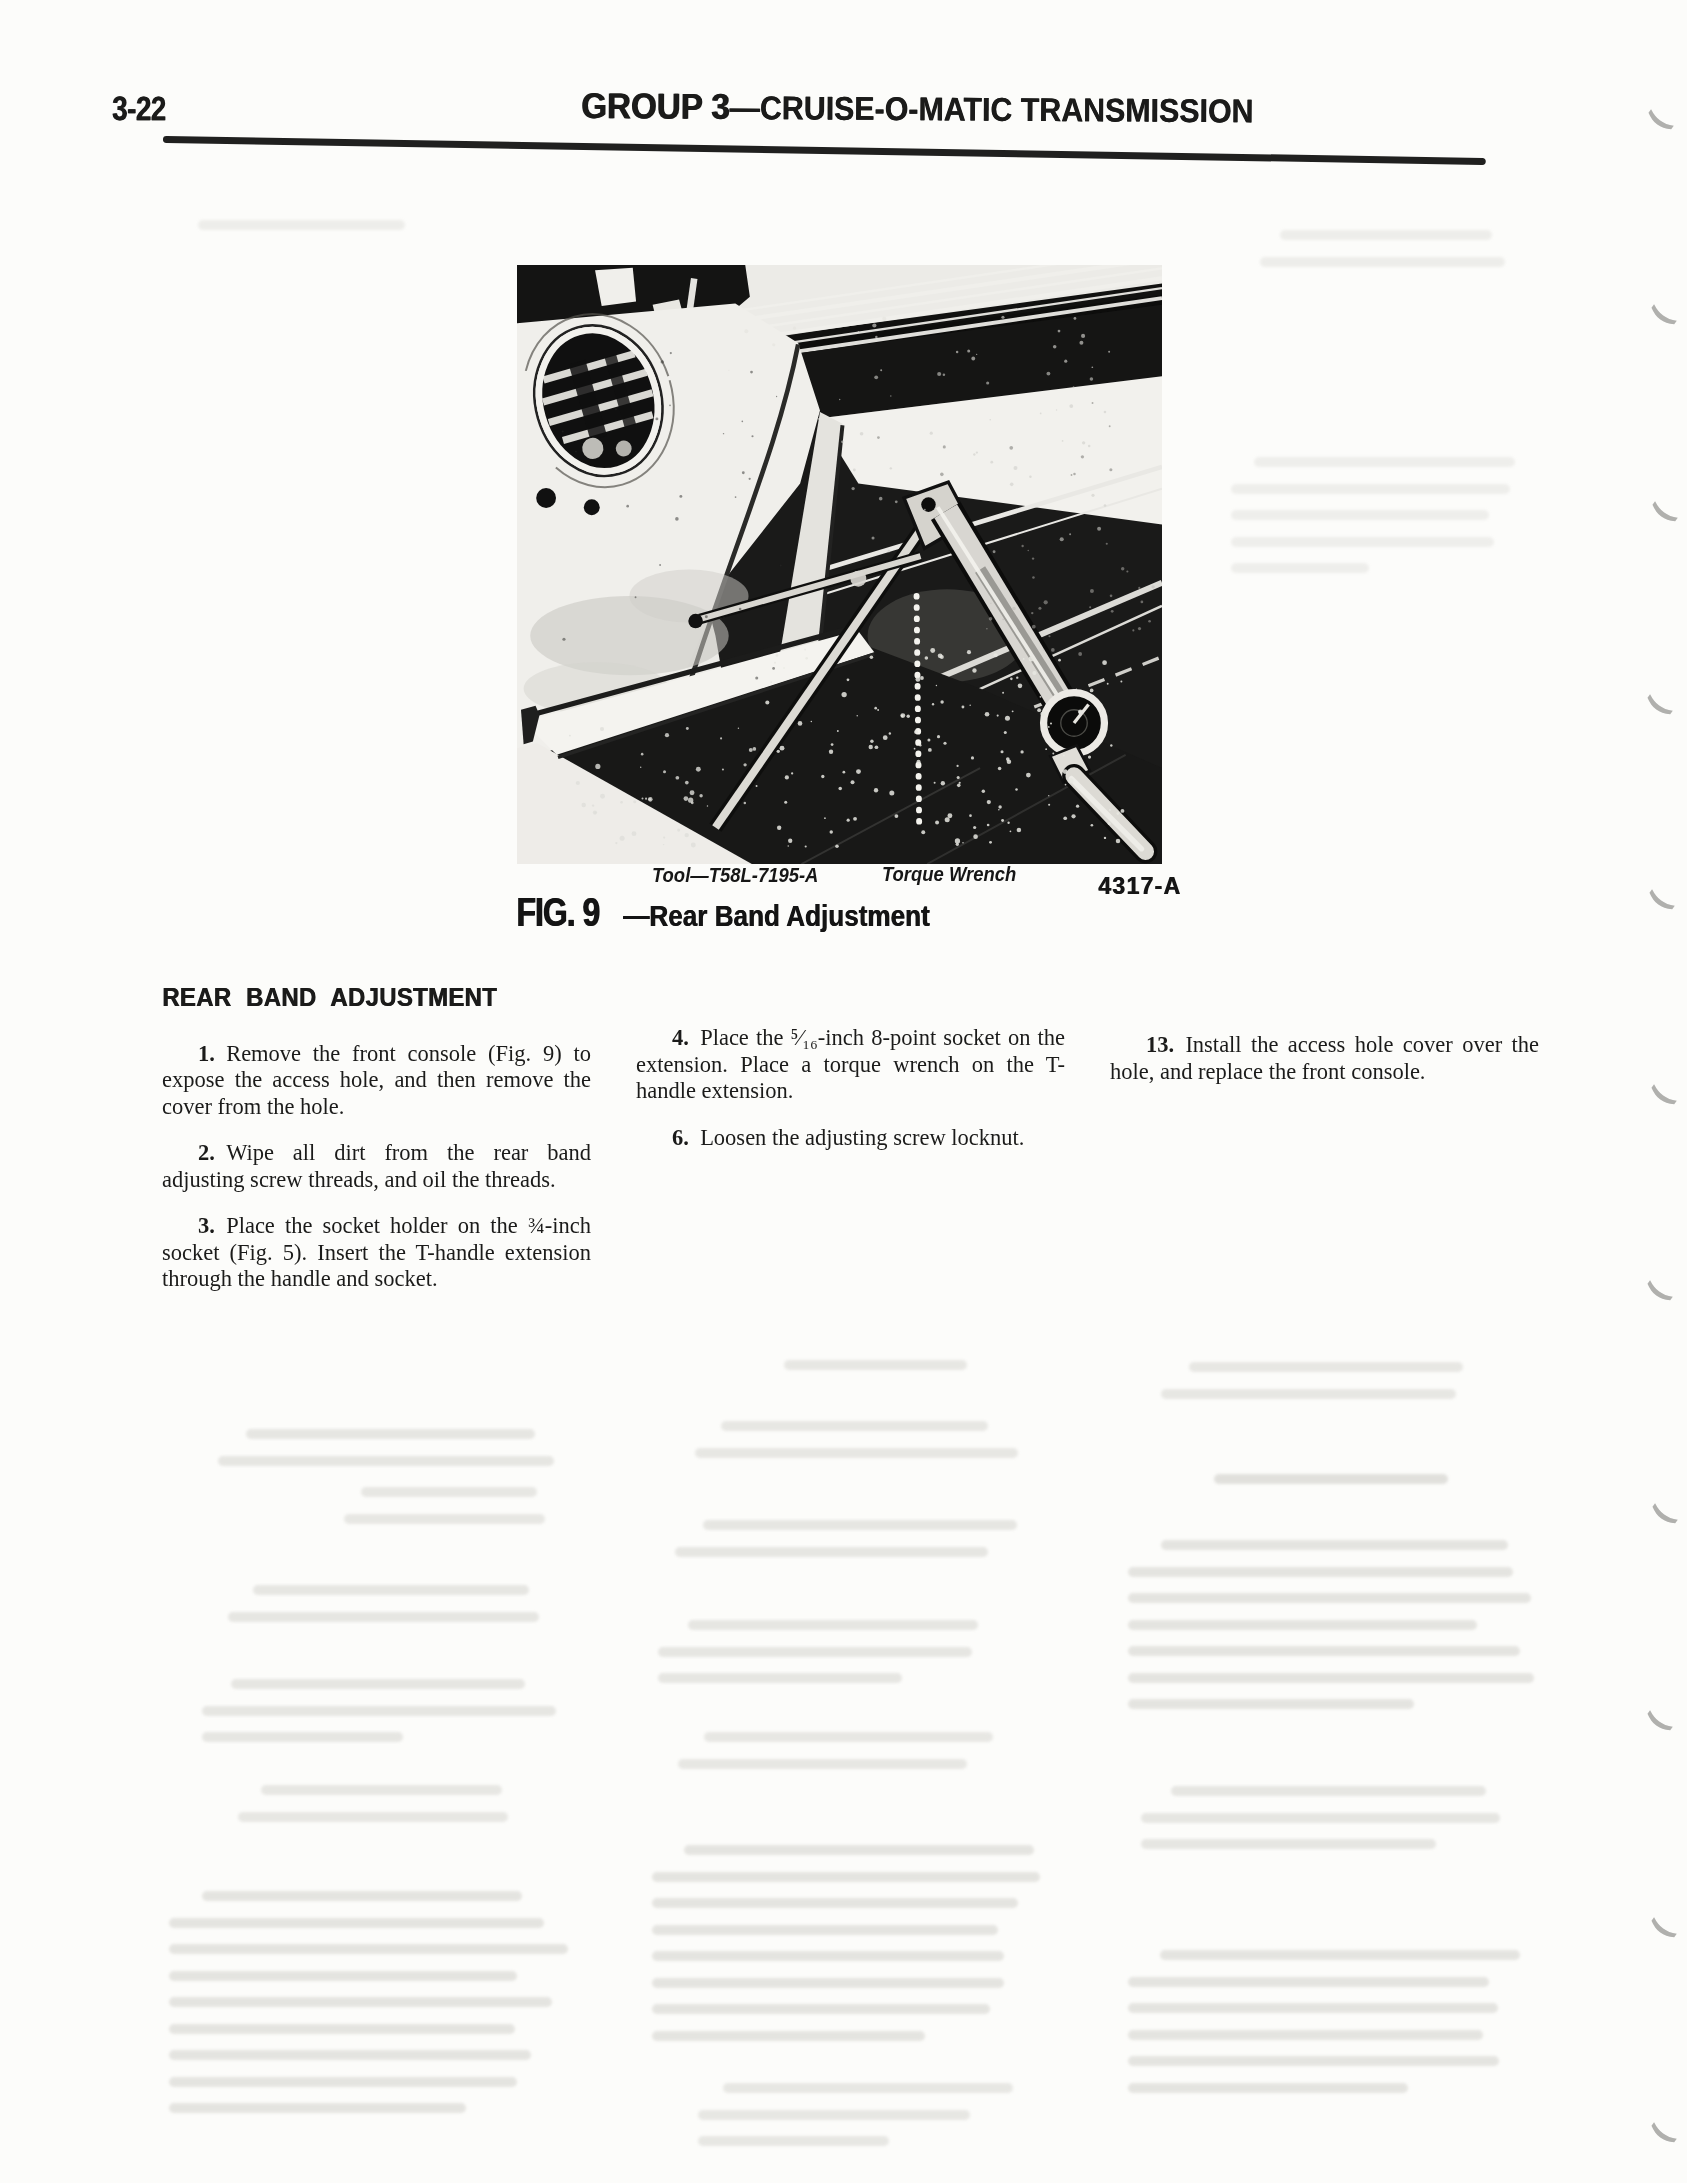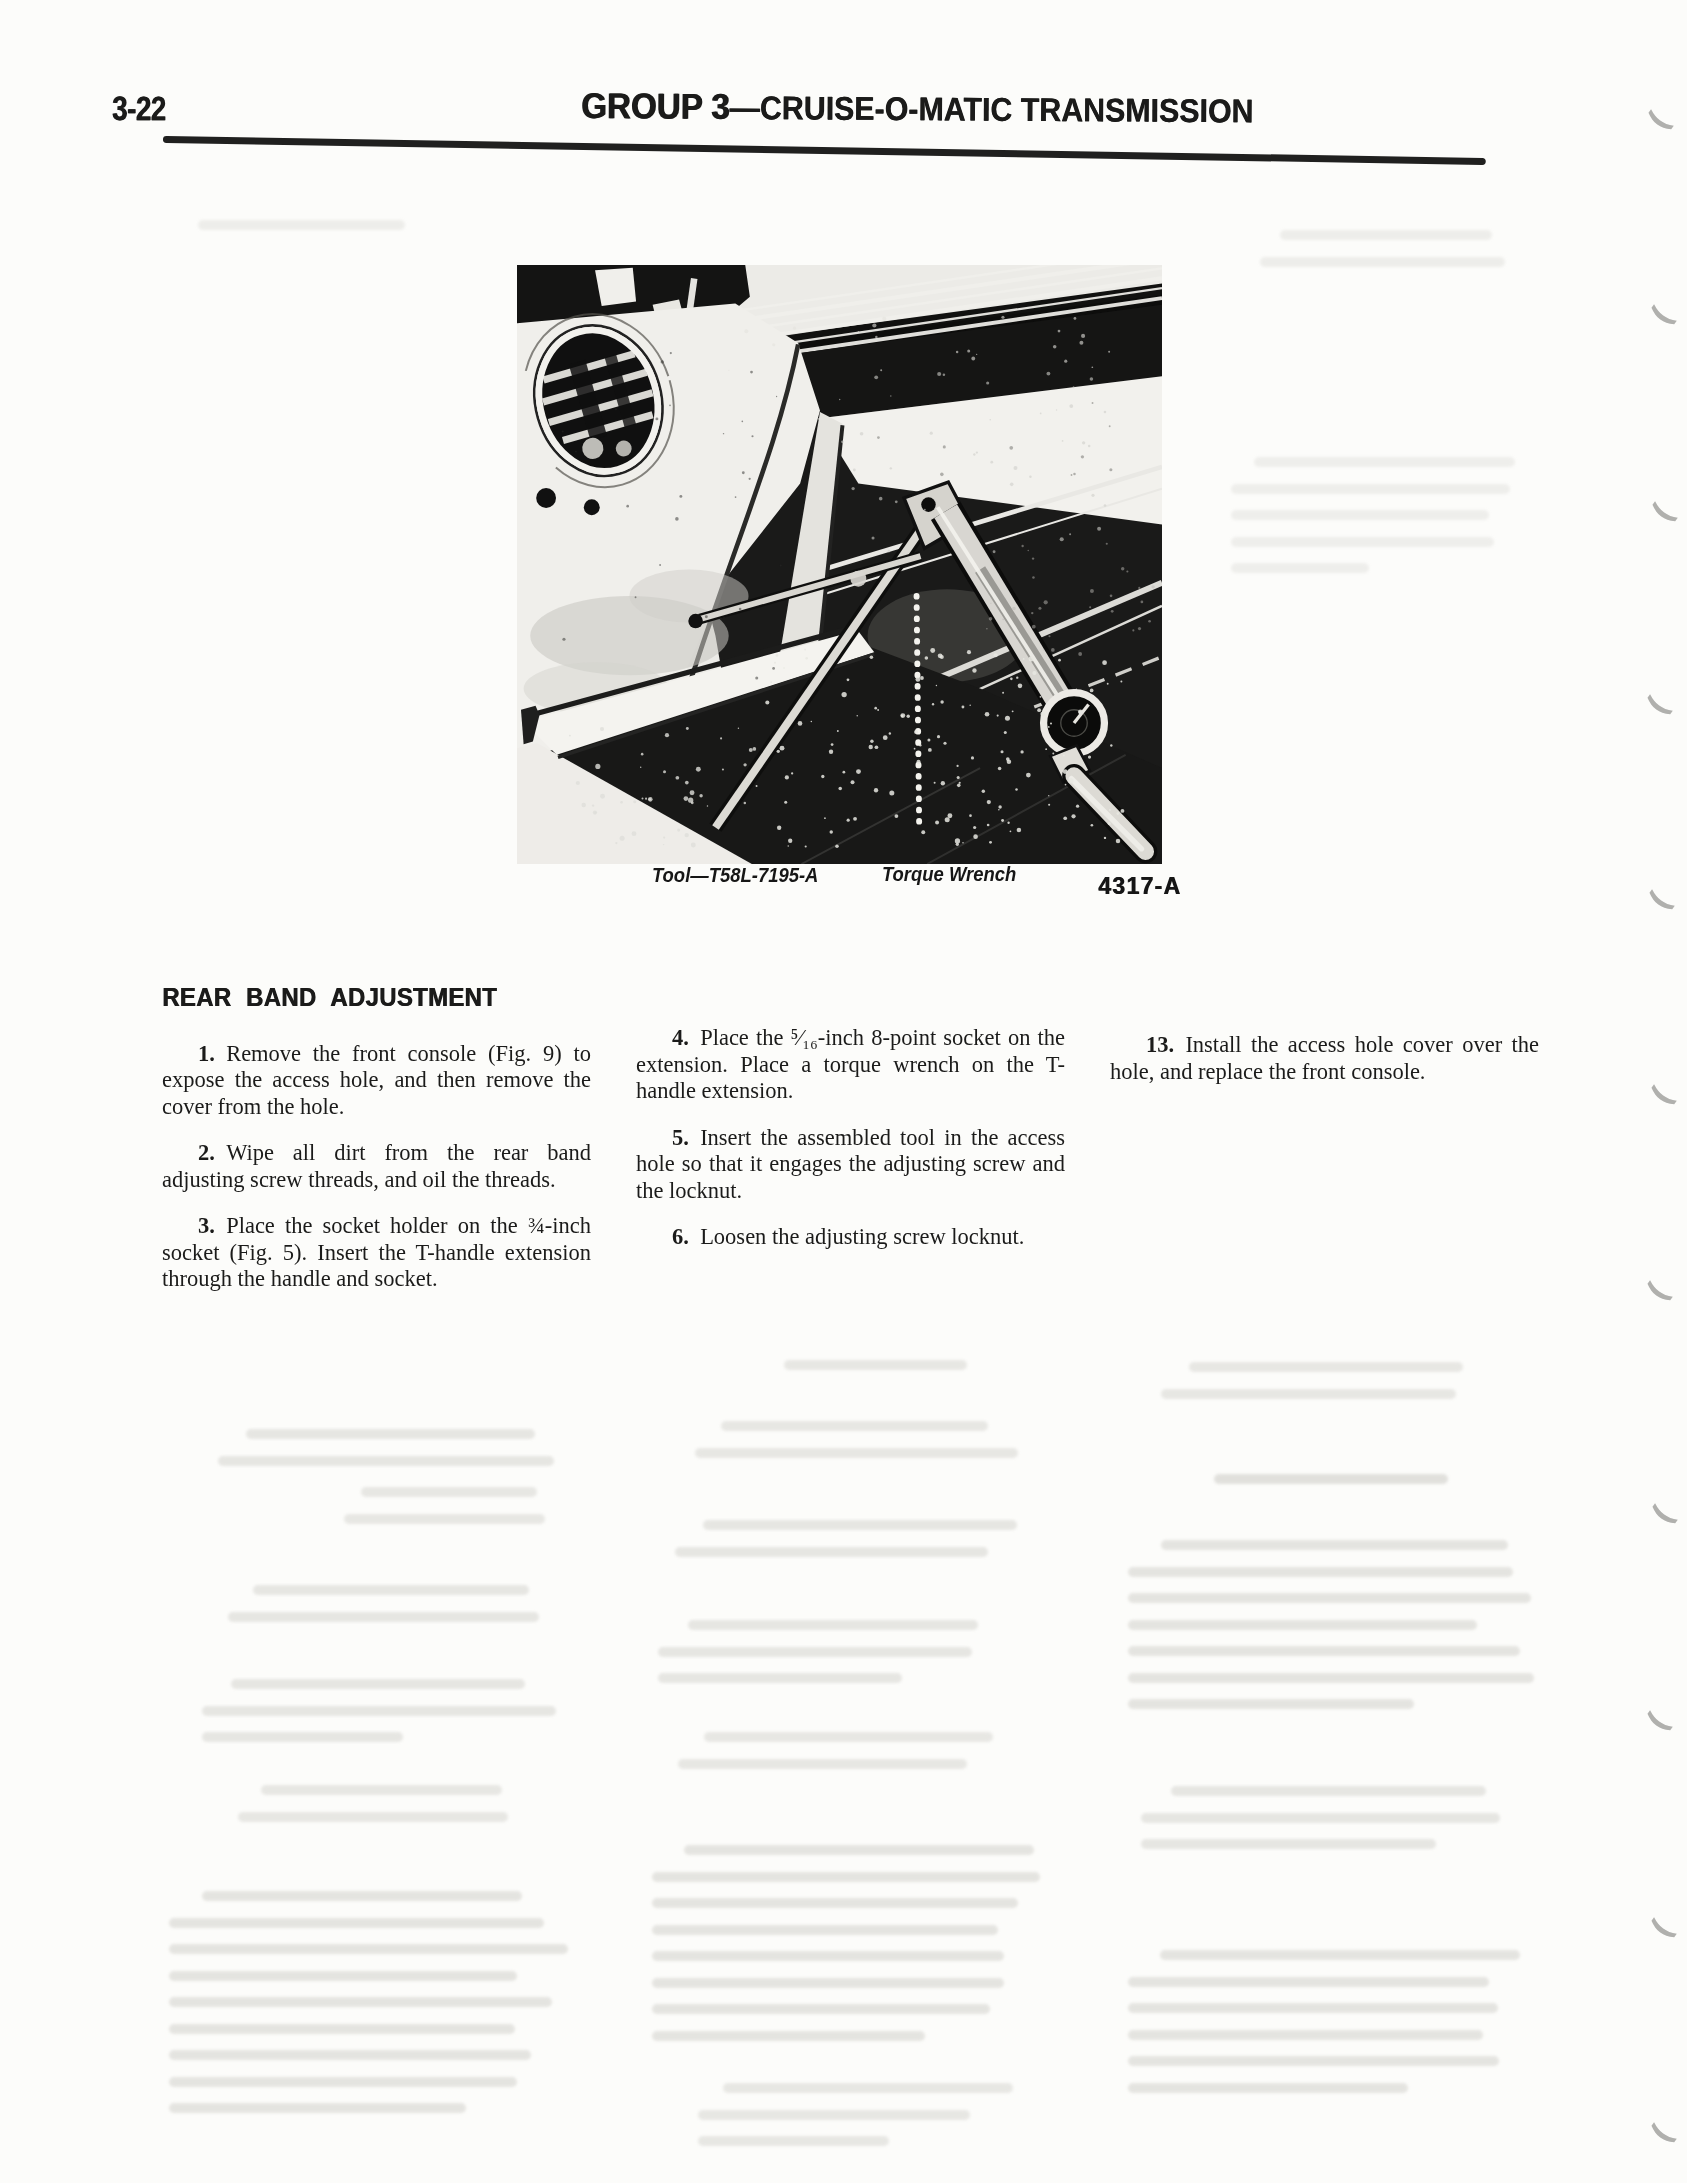--- a/index.html
+++ b/index.html
@@ -507,31 +507,33 @@
           <circle cx="870.0" cy="208.4" r="1.5" fill="#4a4a46" opacity="0.4"></circle>
           <circle cx="747.1" cy="276.2" r="2.8" fill="#4a4a46" opacity="0.4"></circle>
           <circle cx="854.7" cy="289.8" r="2.5" fill="#4a4a46" opacity="0.4"></circle>
         </g>
     </svg>
   </div>
 
   <div class="cap cap-tool">Tool—T58L-7195-A</div>
   <div class="cap cap-wrench">Torque Wrench</div>
   <div class="cap-code">4317-A</div>
+  <div class="figcap">
+    <span class="fignum">FIG. 9</span><span class="figtitle">—Rear Band Adjustment</span>
+  </div>
 
   <div class="cols" id="cols">
       <div class="col c1">
         <h2>REAR BAND ADJUSTMENT</h2>
         <p class="step"><b class="stepnum">1.</b> <span>Remove the front console (Fig. 9) to expose the access hole, and then remove the cover from the hole.</span></p>
         <p class="step"><b class="stepnum">2.</b> <span>Wipe all dirt from the rear band adjusting screw threads, and oil the threads.</span></p>
         <p class="step"><b class="stepnum">3.</b> <span>Place the socket holder on the ¾-inch socket (Fig. 5). Insert the T-handle extension through the handle and socket.</span></p>
       </div>
       <div class="col c2">
         <p class="step"><b class="stepnum">4.</b> <span>Place the ⁵⁄₁₆-inch 8-point socket on the extension. Place a torque wrench on the T-handle extension.</span></p>
-        <p class="step"><b class="stepnum">5.</b> <span>Insert the assembled tool in the access hole so that it engages the adjusting screw and the locknut.</span></p>
         <p class="step"><b class="stepnum">6.</b> <span>Loosen the adjusting screw locknut.</span></p>
       </div>
       <div class="col c3">
         <p class="step"><b class="stepnum">13.</b> <span>Install the access hole cover over the hole, and replace the front console.</span></p>
       </div>
     </div>
 
   <div id="ghosts">
       <div class="ghost" style="left: 218px; top: 1429px; width: 344px; opacity: 0.42;">
         <div class="gline" style="margin-left: 8%; width: 84.2761%;"></div>

